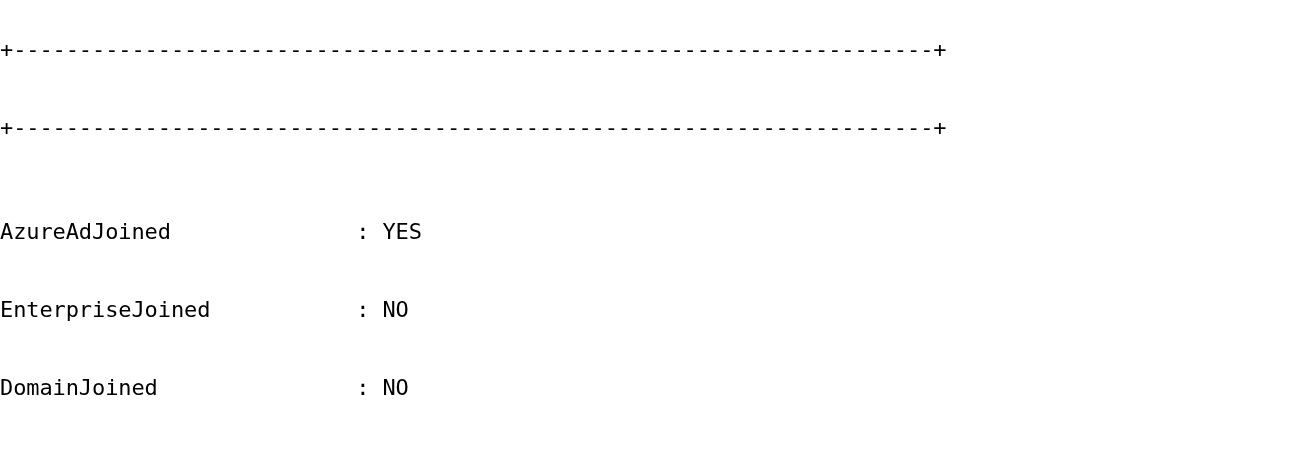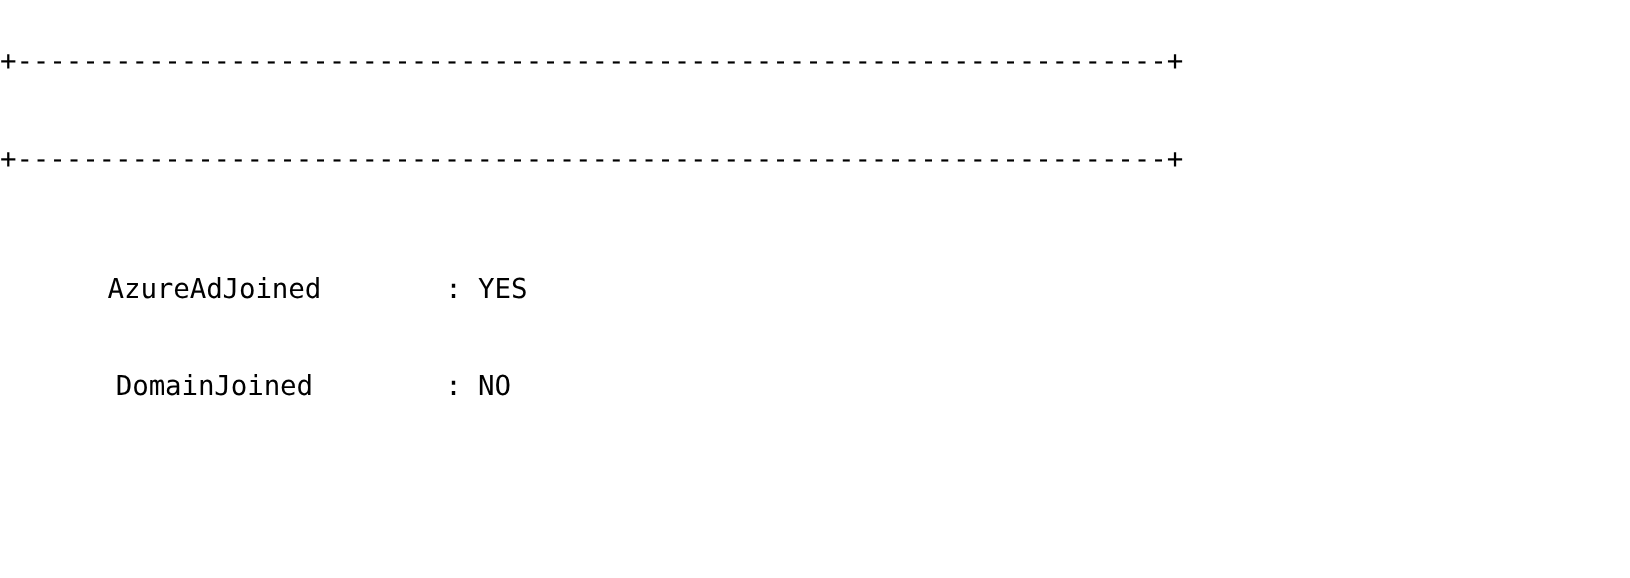--- a/index.html
+++ b/index.html
@@ -8,30 +8,31 @@
       position: absolute; left: 0; top: -15px;
       font-family: "DejaVu Sans Mono", "Liberation Mono", monospace;
       font-size: 22px;
       line-height: 26px;
       color: #000000;
       white-space: pre;
       letter-spacing: -0.1px;
     }
     .line { height: 26px; display: block; }
     .row { display: block; height: 26px; }
-    .key { display: inline-block; text-align: center; width: 343px; }
+    .key { display: inline-block; text-align: left; width: 343px; }
   </style>
 </head>
 <body>
 
 <div class="term">
   <span class="line">+----------------------------------------------------------------------+</span>
   <span class="line">+----------------------------------------------------------------------+</span>
 
   <span class="row"><span class="key">AzureAdJoined</span><span> : </span><span>YES</span></span>
+  <span class="row"><span class="key">EnterpriseJoined</span><span> : </span><span>NO</span></span>
   <span class="row"><span class="key">DomainJoined</span><span> : </span><span>NO</span></span>
   
   
 
   
   
   
 
   
   

